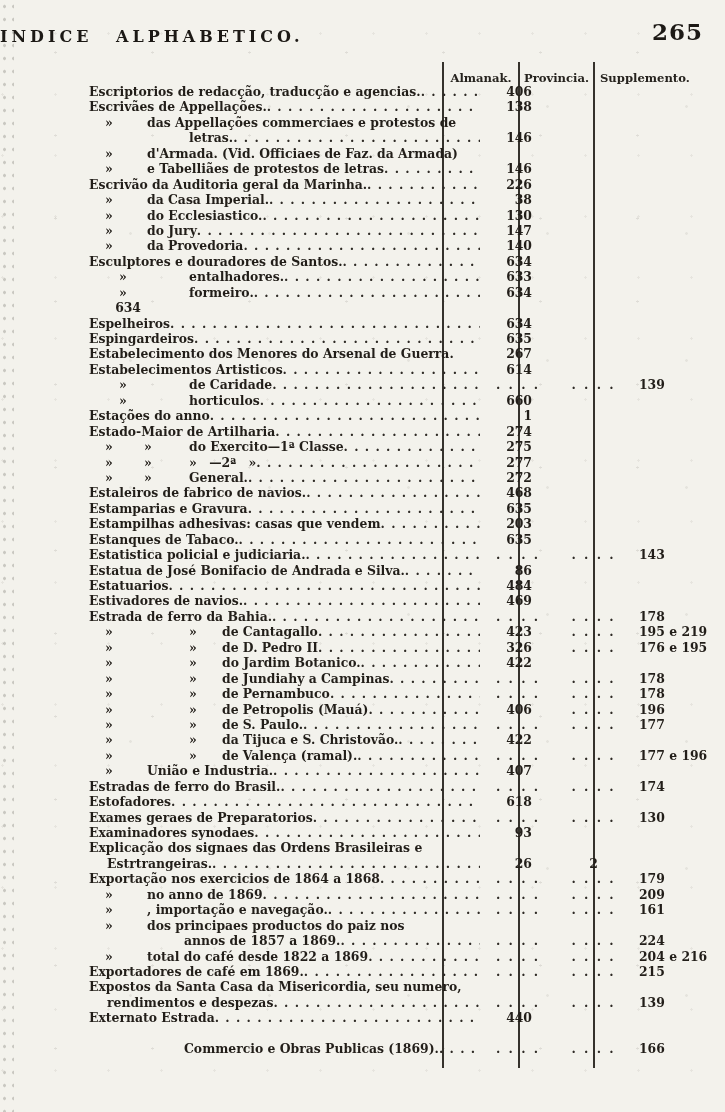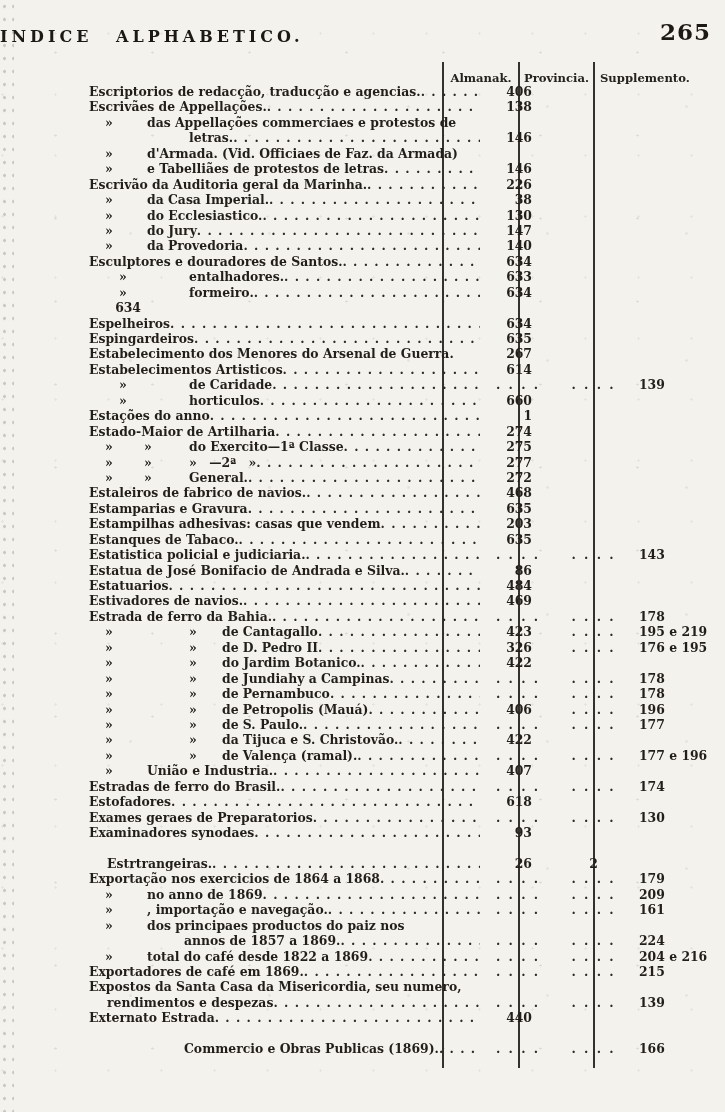--- a/index.html
+++ b/index.html
@@ -14,21 +14,21 @@
     background-position:7px 11px, 29px 3px, 61px 43px;
     font-family:"DejaVu Serif","Liberation Serif",serif;
     color:#221f1b;
   }
   .page-title{
     position:absolute;left:0;top:27px;width:620px;
     font-size:16px;font-weight:bold;letter-spacing:4px;word-spacing:14px;
     color:#1c1915;
   }
   .page-number{
-    position:absolute;right:14px;top:18px;
+    position:absolute;right:22px;top:18px;
     font-size:23px;font-weight:bold;letter-spacing:1px;color:#1c1915;
   }
   .vrule{position:absolute;top:62px;height:1006px;width:2px;background:#35322c;}
   .vrule.r1{left:442px;}
   .vrule.r2{left:518px;}
   .vrule.r3{left:593px;}
   .col-headers{position:absolute;left:0;top:63px;width:725px;height:17px;
     font-size:11.6px;font-weight:bold;color:#26231e;}
   .col-h{position:absolute;top:8px;text-align:center;white-space:nowrap;}
   .col-h.a{left:444px;width:74px;}
@@ -544,20 +544,23 @@
     <div class="row">
       <div class="lbl L0">
         <span class="txt">Examinadores synodaes</span>
         <span class="leader"></span>
       </div>
       <div class="cell a">93</div>
       <div class="cell p"></div>
       <div class="cell s"></div>
     </div>
     <div class="row">
+      <div class="lbl L0">
+        <span class="txt">Explicação dos signaes das Ordens Brasileiras e</span>
+      </div>
       <div class="cell a"></div>
       <div class="cell p"></div>
       <div class="cell s"></div>
     </div>
     <div class="row">
       <div class="lbl C0">
         <span class="txt">Estrtrangeiras.</span>
         <span class="leader"></span>
       </div>
       <div class="cell a">26</div>

